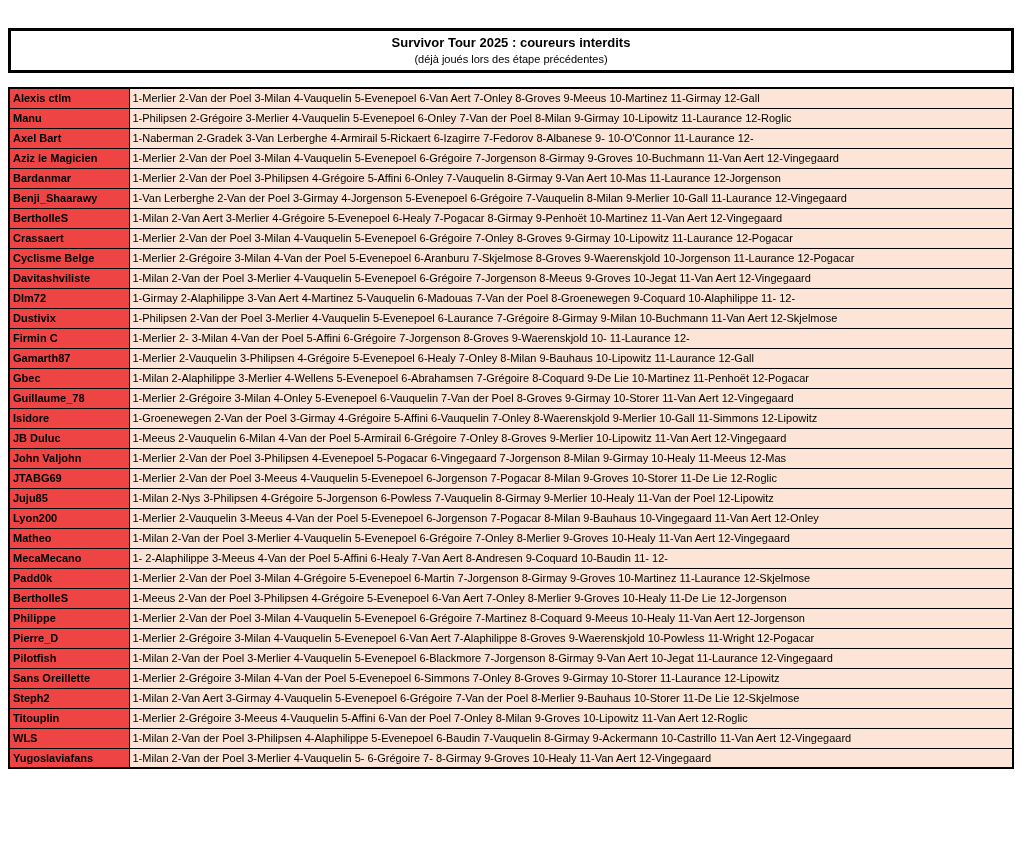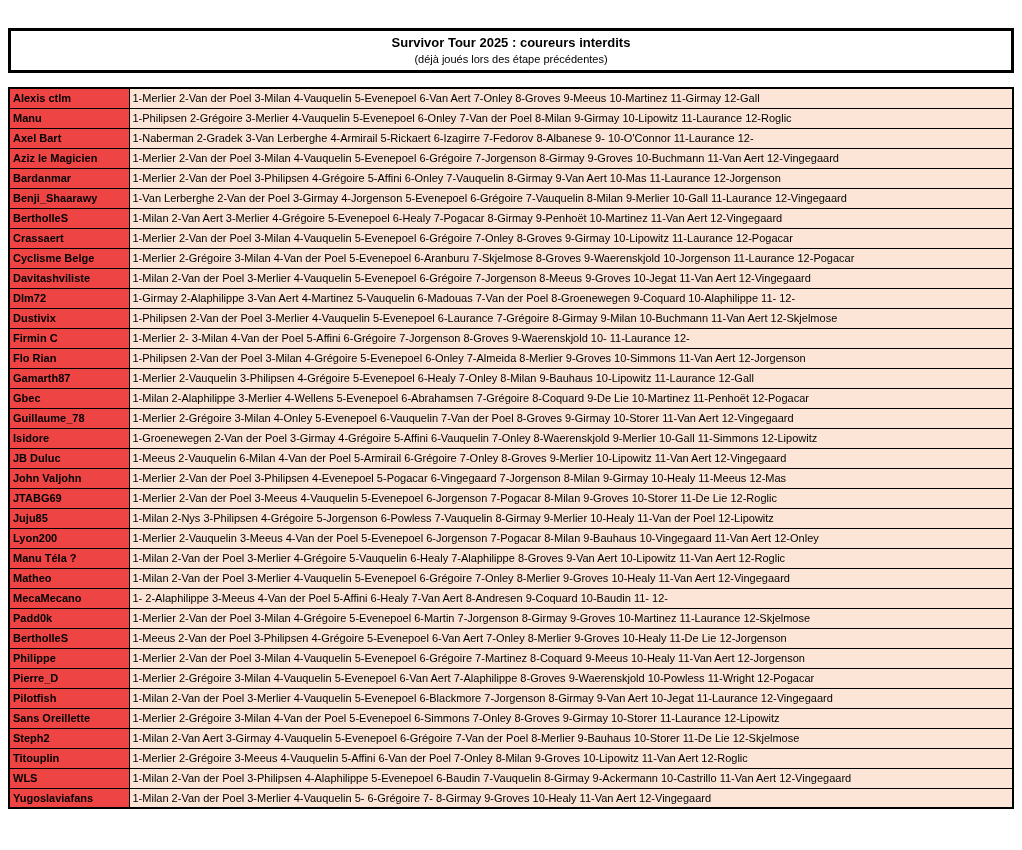--- a/index.html
+++ b/index.html
@@ -129,24 +129,20 @@
     <tr>
       <td class="name-cell">Dustivix</td>
       <td class="picks-cell">1-Philipsen 2-Van der Poel 3-Merlier 4-Vauquelin 5-Evenepoel 6-Laurance 7-Grégoire 8-Girmay 9-Milan 10-Buchmann 11-Van Aert 12-Skjelmose</td>
     </tr>
 
     <tr>
       <td class="name-cell">Firmin C</td>
       <td class="picks-cell">1-Merlier 2- 3-Milan 4-Van der Poel 5-Affini 6-Grégoire 7-Jorgenson 8-Groves 9-Waerenskjold 10- 11-Laurance 12-</td>
     </tr>
 
-    <tr>
-      <td class="name-cell">Flo Rian</td>
-      <td class="picks-cell">1-Philipsen 2-Van der Poel 3-Milan 4-Grégoire 5-Evenepoel 6-Onley 7-Almeida 8-Merlier 9-Groves 10-Simmons 11-Van Aert 12-Jorgenson</td>
-    </tr>
 
     <tr>
       <td class="name-cell">Gamarth87</td>
       <td class="picks-cell">1-Merlier 2-Vauquelin 3-Philipsen 4-Grégoire 5-Evenepoel 6-Healy 7-Onley 8-Milan 9-Bauhaus 10-Lipowitz 11-Laurance 12-Gall</td>
     </tr>
 
     <tr>
       <td class="name-cell">Gbec</td>
       <td class="picks-cell">1-Milan 2-Alaphilippe 3-Merlier 4-Wellens 5-Evenepoel 6-Abrahamsen 7-Grégoire 8-Coquard 9-De Lie 10-Martinez 11-Penhoët 12-Pogacar</td>
     </tr>
@@ -179,24 +175,20 @@
     <tr>
       <td class="name-cell">Juju85</td>
       <td class="picks-cell">1-Milan 2-Nys 3-Philipsen 4-Grégoire 5-Jorgenson 6-Powless 7-Vauquelin 8-Girmay 9-Merlier 10-Healy 11-Van der Poel 12-Lipowitz</td>
     </tr>
 
     <tr>
       <td class="name-cell">Lyon200</td>
       <td class="picks-cell">1-Merlier 2-Vauquelin 3-Meeus 4-Van der Poel 5-Evenepoel 6-Jorgenson 7-Pogacar 8-Milan 9-Bauhaus 10-Vingegaard 11-Van Aert 12-Onley</td>
     </tr>
 
-    <tr>
-      <td class="name-cell">Manu Téla ?</td>
-      <td class="picks-cell">1-Milan 2-Van der Poel 3-Merlier 4-Grégoire 5-Vauquelin 6-Healy 7-Alaphilippe 8-Groves 9-Van Aert 10-Lipowitz 11-Van Aert 12-Roglic</td>
-    </tr>
 
     <tr>
       <td class="name-cell">Matheo</td>
       <td class="picks-cell">1-Milan 2-Van der Poel 3-Merlier 4-Vauquelin 5-Evenepoel 6-Grégoire 7-Onley 8-Merlier 9-Groves 10-Healy 11-Van Aert 12-Vingegaard</td>
     </tr>
 
     <tr>
       <td class="name-cell">MecaMecano</td>
       <td class="picks-cell">1- 2-Alaphilippe 3-Meeus 4-Van der Poel 5-Affini 6-Healy 7-Van Aert 8-Andresen 9-Coquard 10-Baudin 11- 12-</td>
     </tr>

